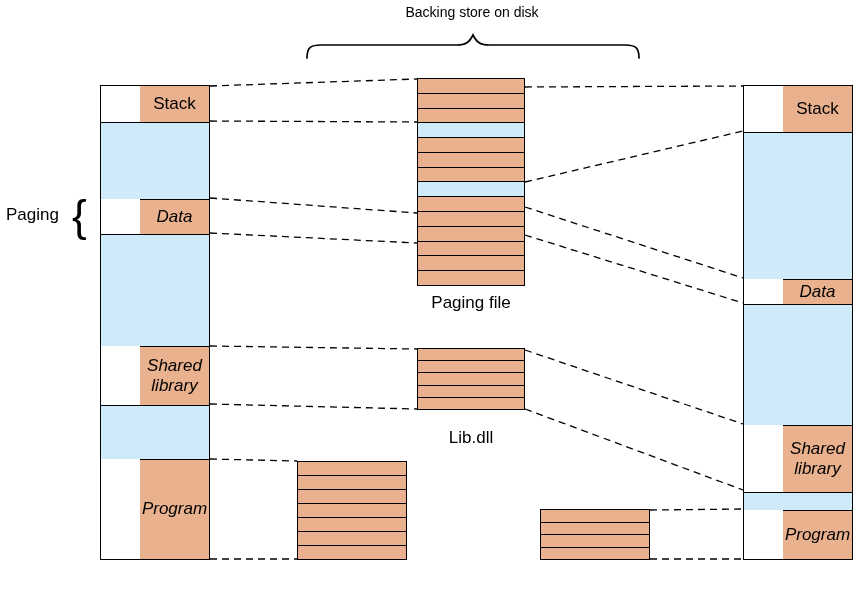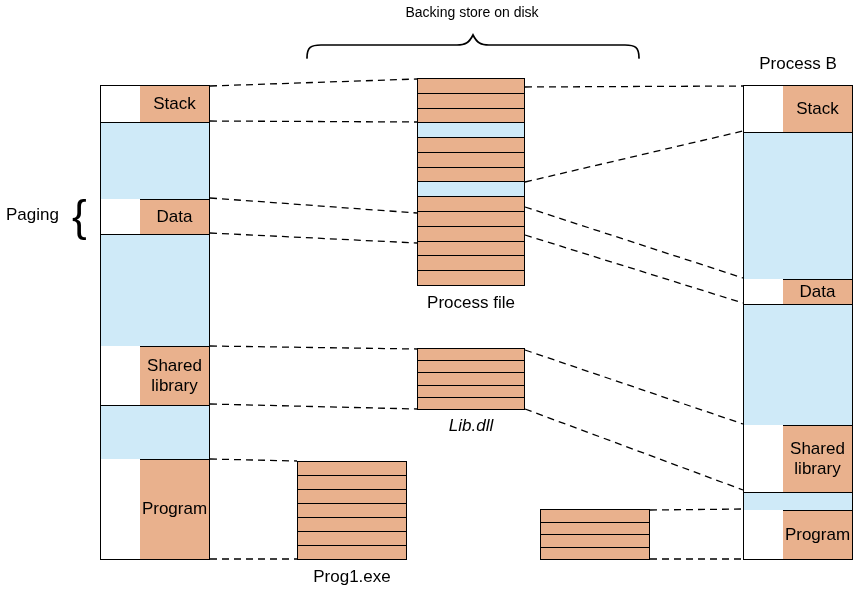--- a/index.html
+++ b/index.html
@@ -13,21 +13,21 @@
 
   
   .bar {
     position:absolute; width:110px; box-sizing:border-box;
     border:1.6px solid #000; display:flex; flex-direction:column;
   }
   .seg {
     box-sizing:border-box; display:flex; align-items:center; justify-content:center;
     text-align:center; font-size:17px; line-height:1.2; overflow:hidden;
   }
-  .seg + .seg { border-top:1.6px solid #000; }
+  .seg + .seg { border-top:1.6px solid #000;font-style:italic; }
   .seg.used { background:var(--tan);margin-left:39px; }
   .seg.free { background:var(--blue); }
 
   
   .stripebox {
     position:absolute; box-sizing:border-box; border:1.6px solid #000;
     display:flex; flex-direction:column;
   }
   .stripe { flex:1; box-sizing:border-box; }
   .stripe + .stripe { border-top:1.3px solid #000; }
@@ -69,21 +69,20 @@
       <line class="dash" x1="650" y1="510" x2="743" y2="509"></line>
       <line class="dash" x1="650" y1="559" x2="743" y2="559"></line>
     </g>
 
     <path class="brace" d="M 307 58 C 307 47, 311 45, 321 45 L 457 45 C 465 45, 469 43, 473 35
              C 477 43, 481 45, 489 45 L 625 45 C 635 45, 639 47, 639 58"></path>
   </svg>
 
   <div class="lbl center title" style="left:317px; top:4px; width:310px;">Backing store on disk</div>
 
-  <div class="lbl center" style="left:743px; top:54px; width:110px;">Process B</div>
 
   <div class="lbl" style="left:6px; top:205px;">Paging</div>
   <div class="region-brace" style="left:72px; top:198px;">{</div>
 
   <div class="bar" style="left:100px; top:85px; height:475px;">
     <div class="seg used" style="height:36px;">Stack</div>
     <div class="seg free" style="height:77px;"></div>
     <div class="seg used" style="height:35px;">Data</div>
     <div class="seg free" style="height:112px;"></div>
     <div class="seg used" style="height:59px;">Shared library</div>
@@ -110,41 +109,40 @@
       <div class="stripe" style="background: rgb(233, 177, 141);"></div>
       <div class="stripe" style="background: rgb(233, 177, 141);"></div>
       <div class="stripe" style="background: rgb(207, 234, 248);"></div>
       <div class="stripe" style="background: rgb(233, 177, 141);"></div>
       <div class="stripe" style="background: rgb(233, 177, 141);"></div>
       <div class="stripe" style="background: rgb(233, 177, 141);"></div>
       <div class="stripe" style="background: rgb(233, 177, 141);"></div>
       <div class="stripe" style="background: rgb(233, 177, 141);"></div>
       <div class="stripe" style="background: rgb(233, 177, 141);"></div>
     </div>
-  <div class="lbl center" style="left:407px; top:293px; width:128px;">Process file</div>
+  <div class="lbl center" style="left:407px; top:293px; width:128px;">Paging file</div>
 
   <div class="stripebox" style="left:417px; top:348px; width:108px; height:62px;">
       <div class="stripe" style="background: rgb(233, 177, 141);"></div>
       <div class="stripe" style="background: rgb(233, 177, 141);"></div>
       <div class="stripe" style="background: rgb(233, 177, 141);"></div>
       <div class="stripe" style="background: rgb(233, 177, 141);"></div>
       <div class="stripe" style="background: rgb(233, 177, 141);"></div>
     </div>
-  <div class="lbl center" style="left:417px; top:416px; width:108px;font-style:italic;">Lib.dll</div>
+  <div class="lbl center" style="left:417px; top:428px; width:108px;">Lib.dll</div>
 
   <div class="stripebox" style="left:297px; top:461px; width:110px; height:99px;">
       <div class="stripe" style="background: rgb(233, 177, 141);"></div>
       <div class="stripe" style="background: rgb(233, 177, 141);"></div>
       <div class="stripe" style="background: rgb(233, 177, 141);"></div>
       <div class="stripe" style="background: rgb(233, 177, 141);"></div>
       <div class="stripe" style="background: rgb(233, 177, 141);"></div>
       <div class="stripe" style="background: rgb(233, 177, 141);"></div>
       <div class="stripe" style="background: rgb(233, 177, 141);"></div>
     </div>
-  <div class="lbl center" style="left:297px; top:567px; width:110px;">Prog1.exe</div>
 
   <div class="stripebox" style="left:540px; top:509px; width:110px; height:51px;">
       <div class="stripe" style="background: rgb(233, 177, 141);"></div>
       <div class="stripe" style="background: rgb(233, 177, 141);"></div>
       <div class="stripe" style="background: rgb(233, 177, 141);"></div>
       <div class="stripe" style="background: rgb(233, 177, 141);"></div>
     </div>
 
 </div>
 

